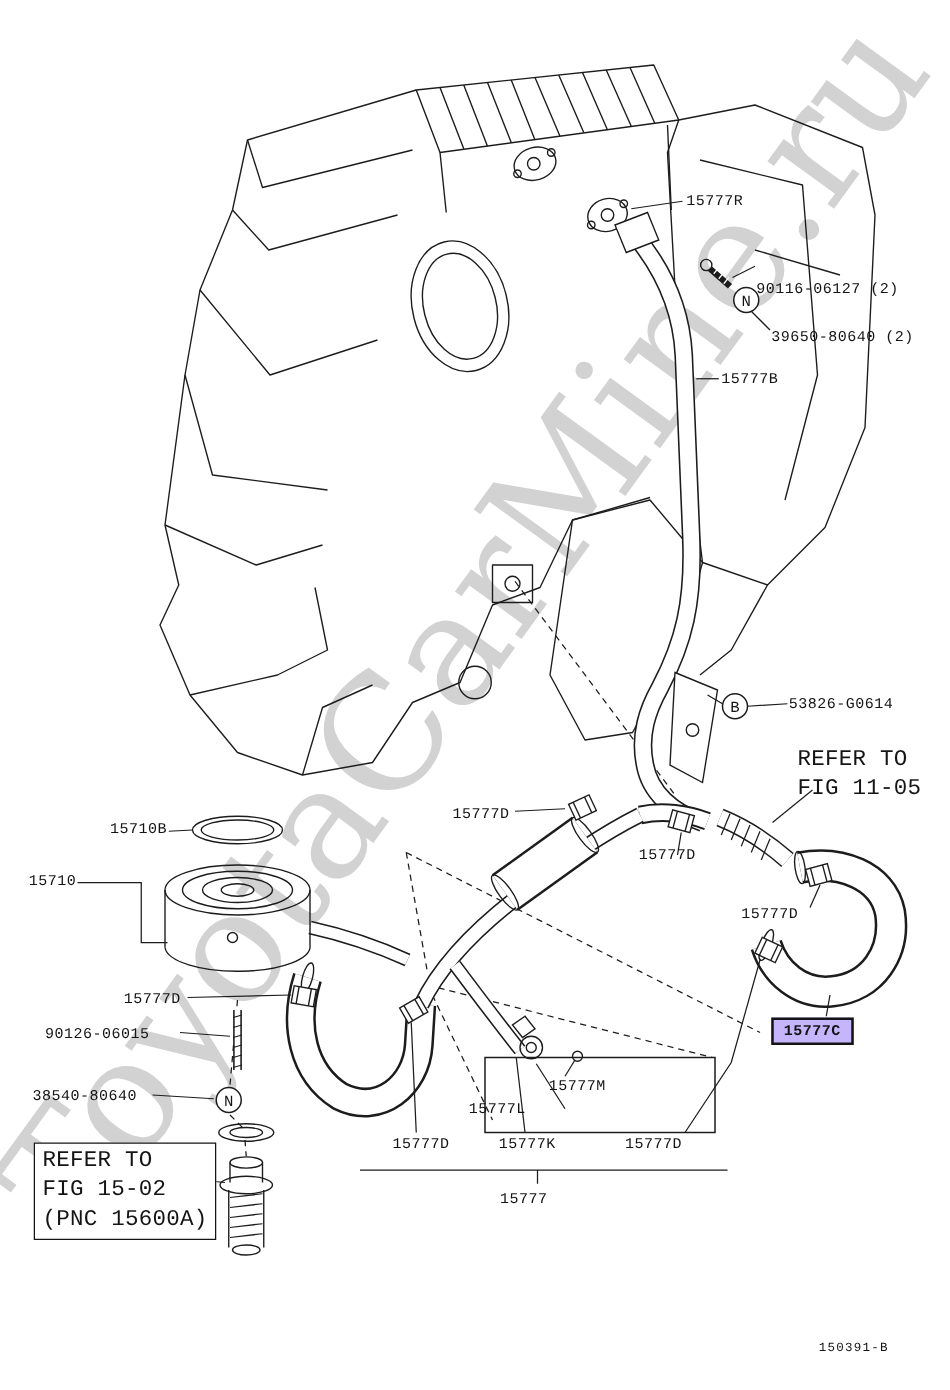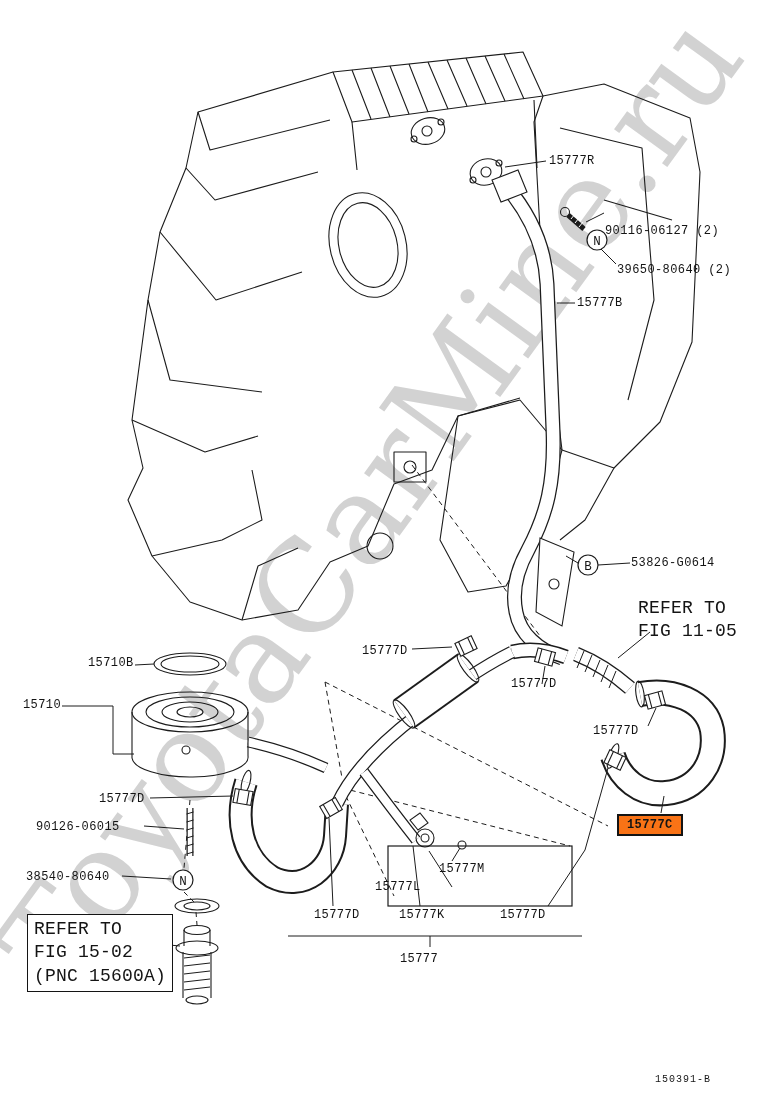--- a/index.html
+++ b/index.html
@@ -6,21 +6,21 @@
   body{width:760px;height:1112px;position:relative;font-family:"Liberation Mono","DejaVu Sans Mono",monospace;color:#141414;}
   .stage{position:relative;width:760px;height:1112px;overflow:hidden;background:#fff;}
   .watermark{
     position:absolute;left:30px;top:905px;width:1400px;height:132px;line-height:132px;
     font-family:"DejaVu Serif",serif;font-size:126px;white-space:nowrap;
     color:rgba(156,156,156,0.45);transform:rotate(-54deg);transform-origin:0 50%;
     z-index:0;pointer-events:none;
   }
   svg.drawing{position:absolute;left:0;top:0;z-index:1;}
   .lbl{position:absolute;z-index:2;font-size:12px;letter-spacing:.4px;white-space:nowrap;color:#141414;}
-  .boxed{border:2.2px solid #141414;padding:2px 8px;font-weight:bold;background:#f97316;}
+  .boxed{border:2.2px solid #141414;padding:2px 8px;font-weight:bold;background:#c4b5fd;}
   .refbox{border:1.6px solid #141414;padding:3px 6px;background:#fff;}
   .note,.refbox{position:absolute;z-index:2;font-size:18px;line-height:1.3;letter-spacing:.2px;white-space:nowrap;}
   .figcode{position:absolute;z-index:2;font-size:10px;letter-spacing:1px;}
 </style>
 </head>
 <body>
 
 <div class="stage">
 
   <div class="watermark">ToyotaCarMine.ru</div>

